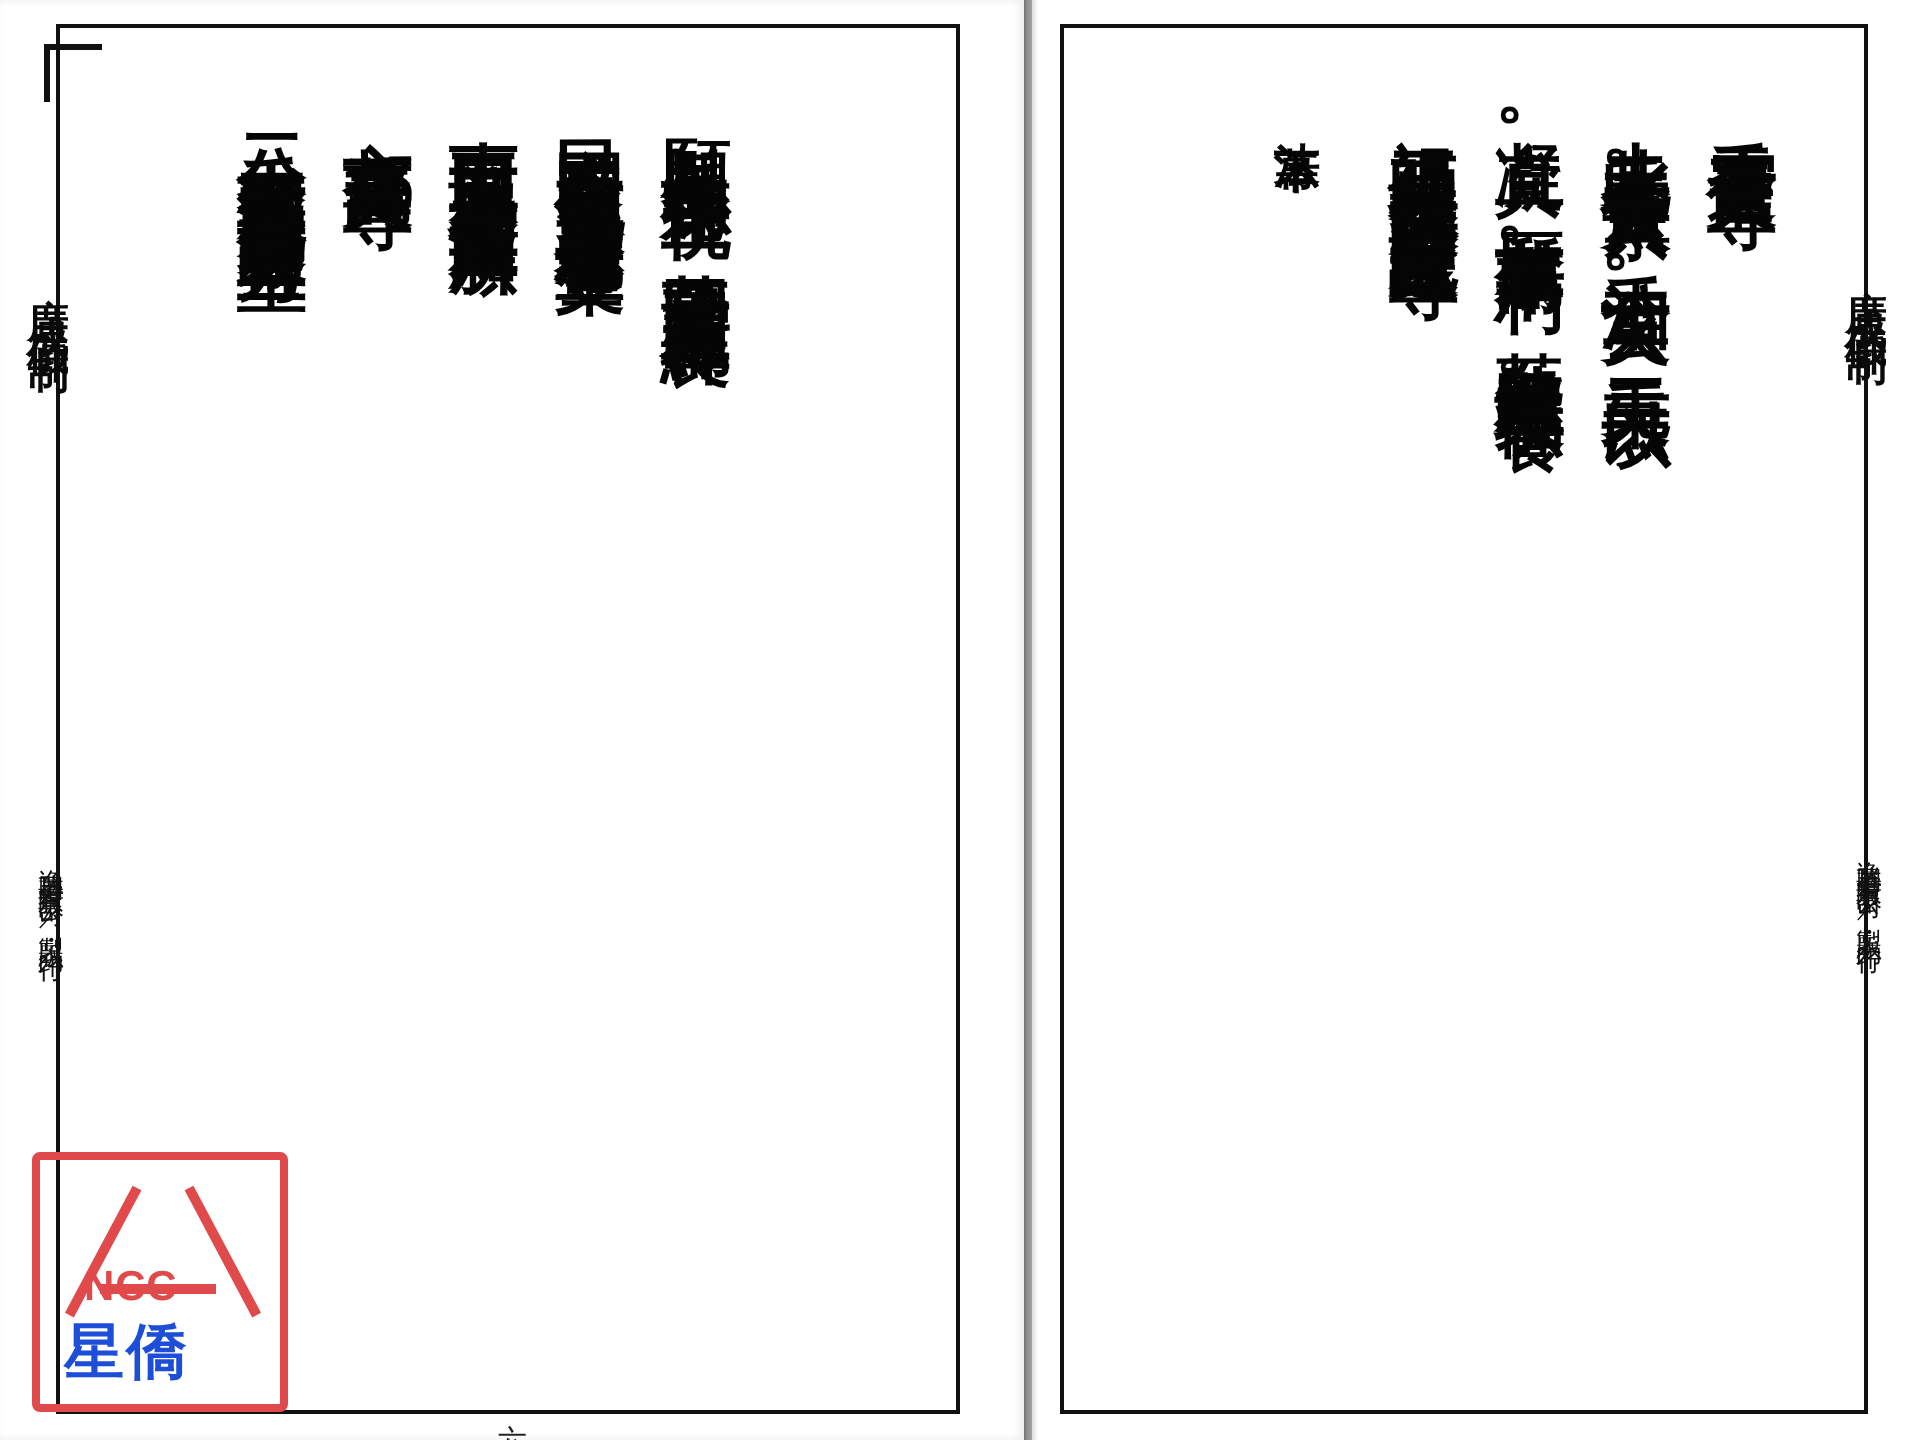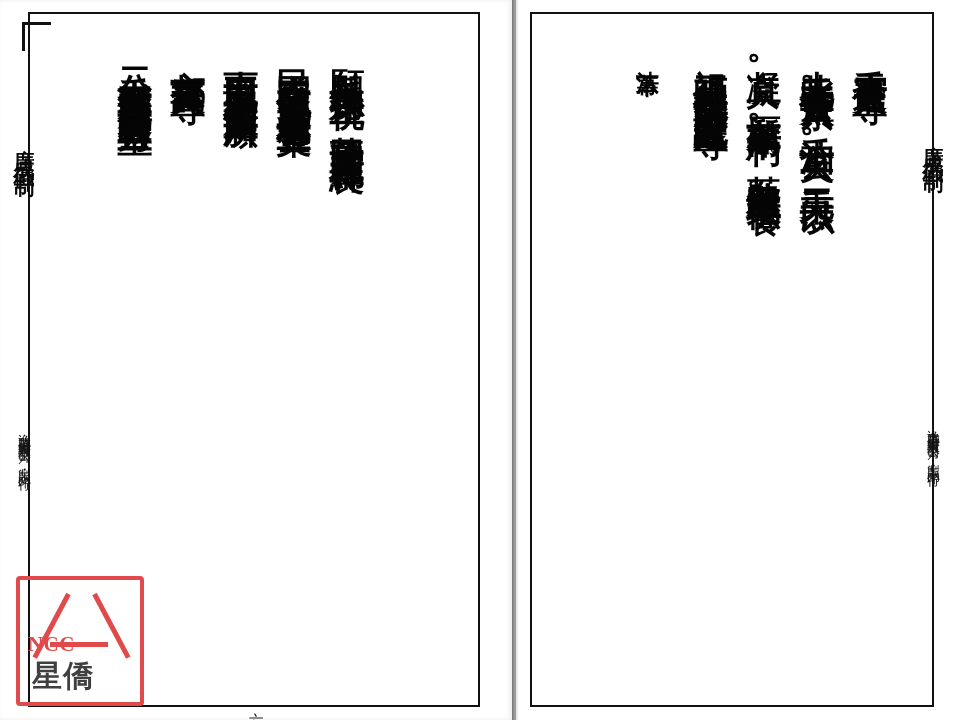--- a/index.html
+++ b/index.html
@@ -123,33 +123,34 @@
     width: 120px;
     height: 122px;
     border: 4px solid #e04a4a;
     border-radius: 4px;
     background: rgba(255,255,255,0.0);
   }
   #stamp-ncc {
     position: absolute;
     left: 8px;
     top: 52px;
-    font-family: Liberation Serif, serif;
+    font-family: Liberation Sans, sans-serif;
     font-size: 21px;
     font-weight: 700;
     color: #e04a4a;
     letter-spacing: 0.02em;
+    padding-left: 14px;
   }
   #stamp-cn {
     position: absolute;
     left: 12px;
     top: 76px;
     font-size: 30px;
     font-weight: 700;
-    color: #404040;
+    color: #1d4ed8;
     letter-spacing: 0.04em;
   }
   #stamp-sw-left, #stamp-sw-right {
     position: absolute;
     background: #e04a4a;
     width: 5px;
     height: 72px;
     top: 14px;
   }
   #stamp-sw-left  { left: 46px; transform: rotate(28deg); transform-origin: top center; }

